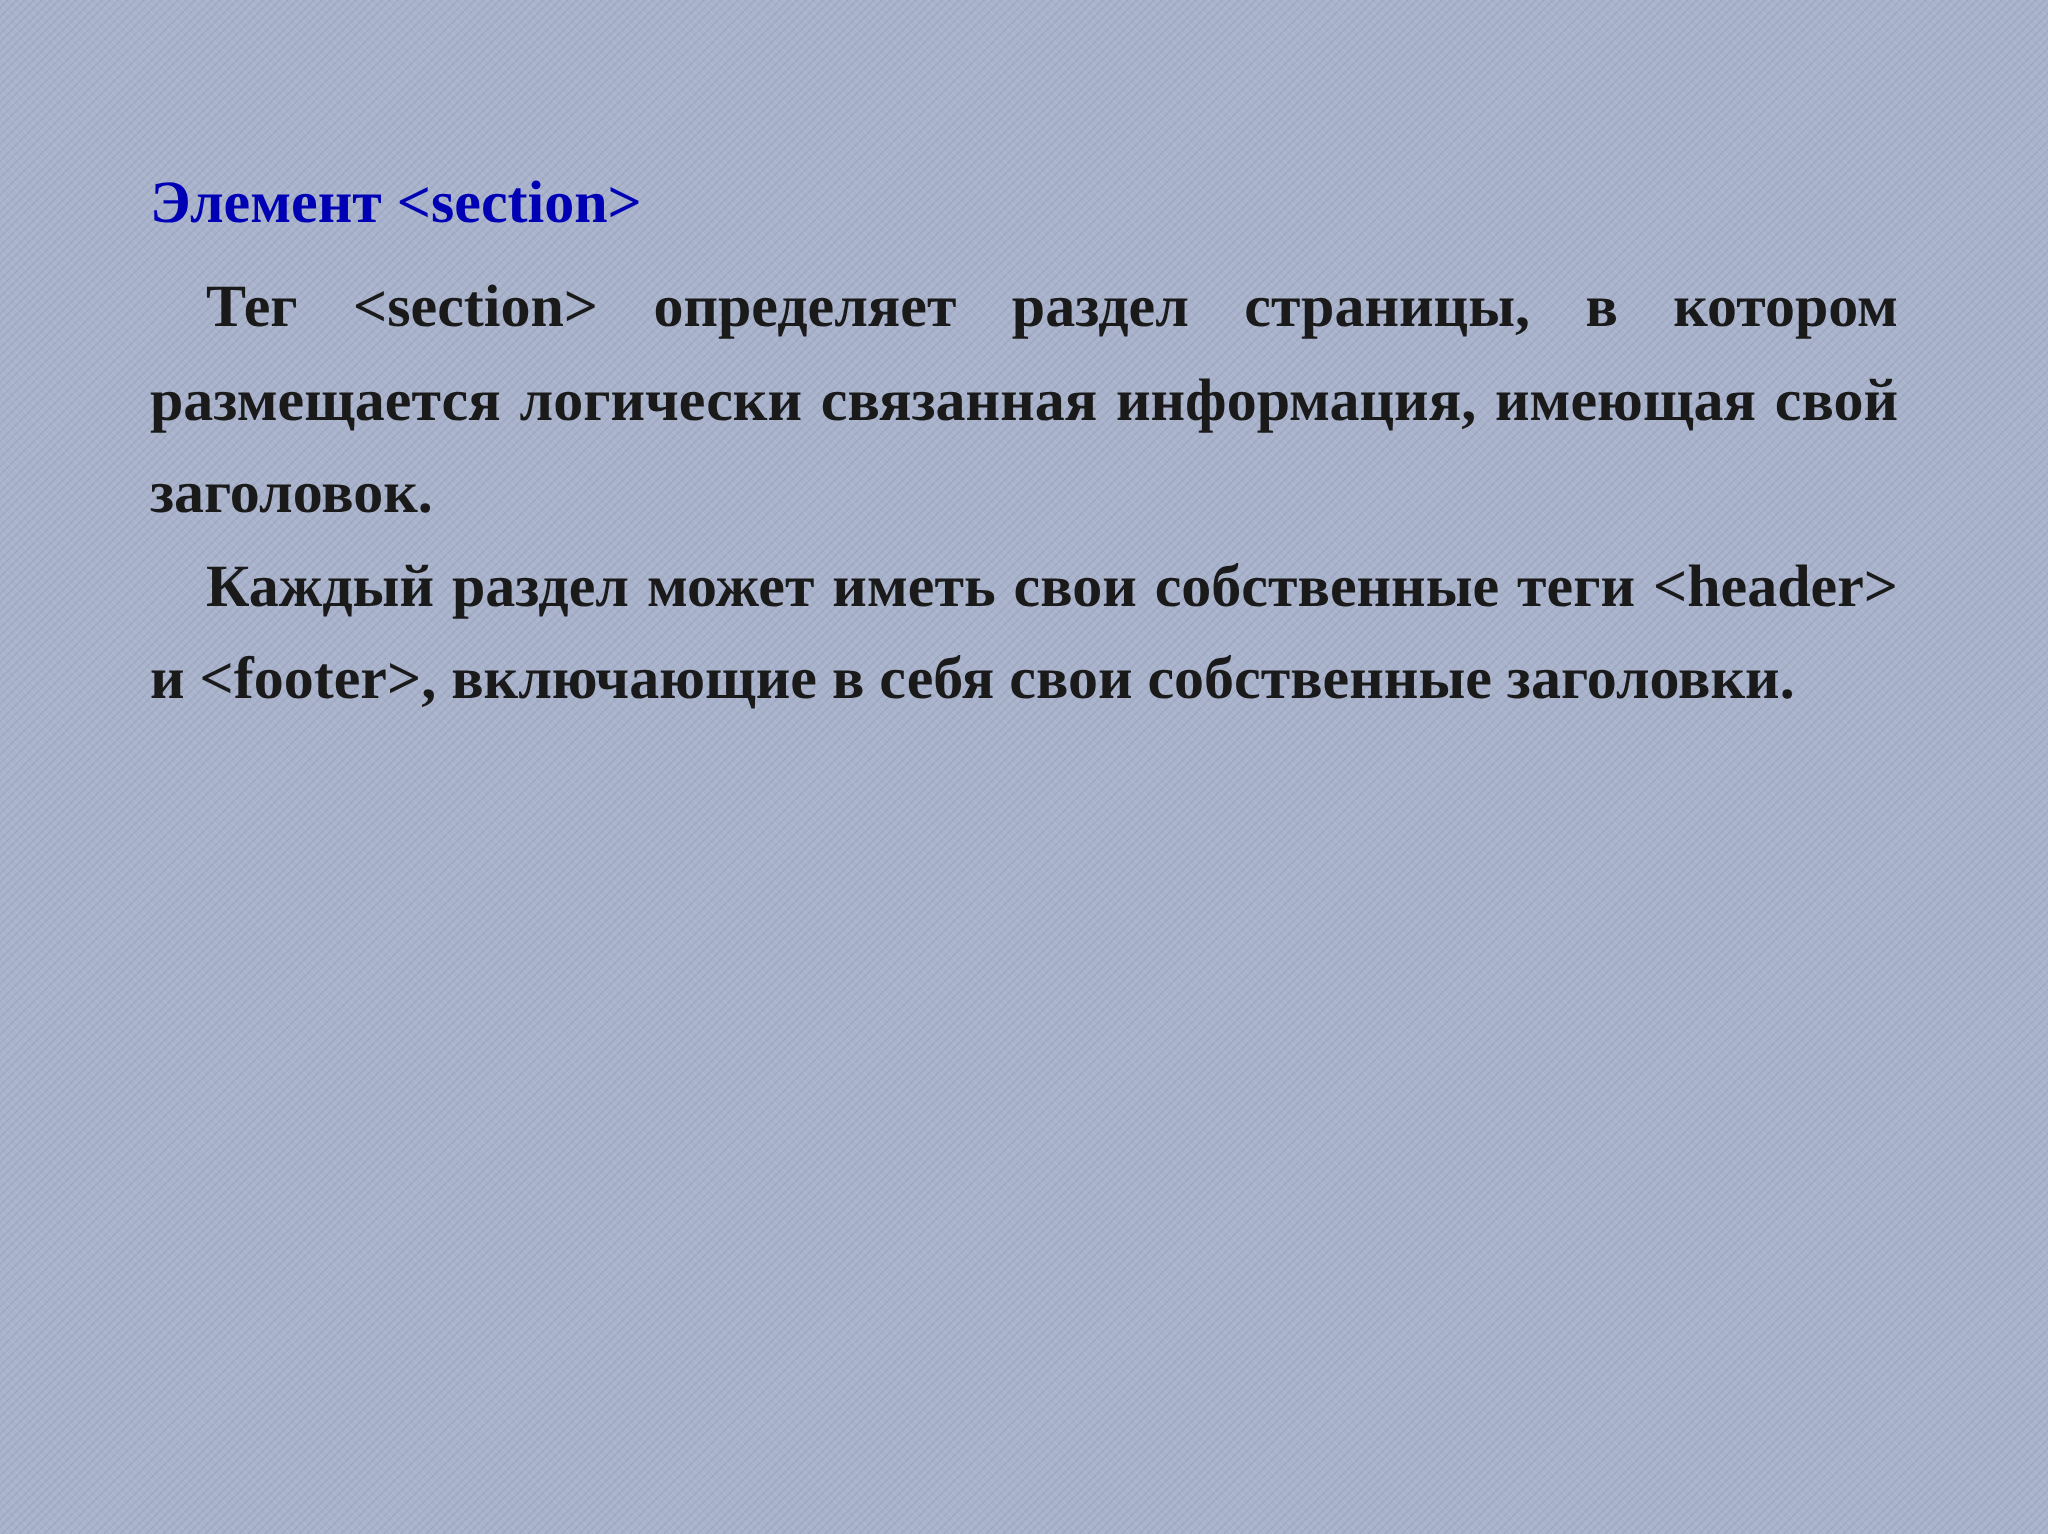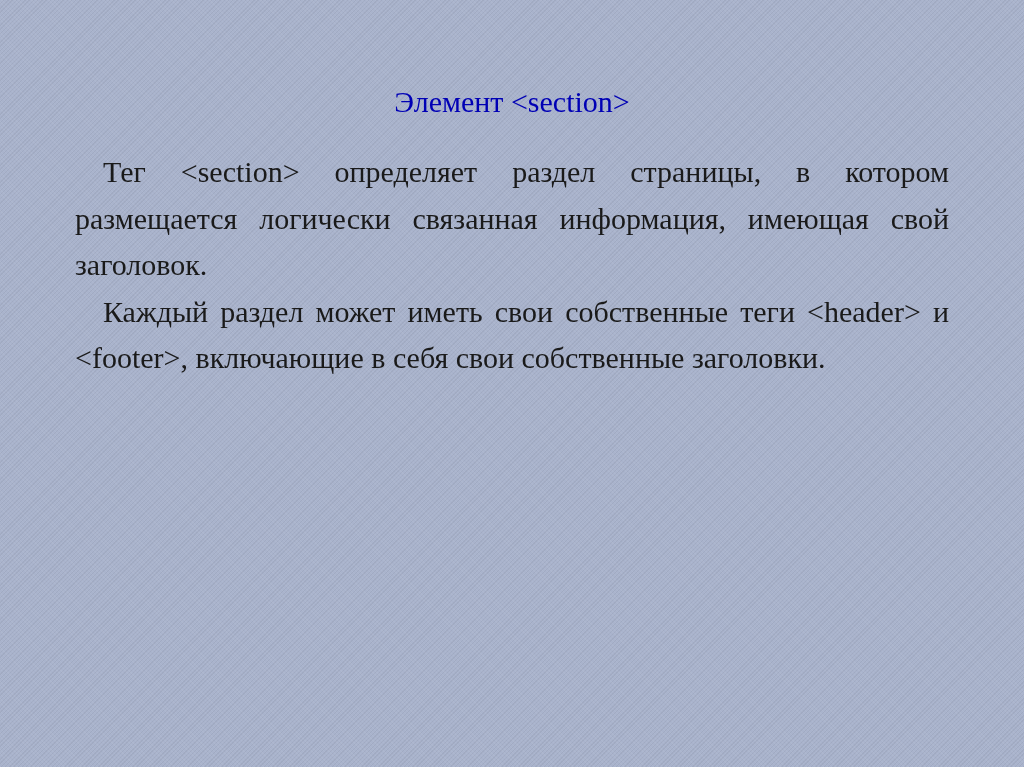--- a/index.html
+++ b/index.html
@@ -1,36 +1,36 @@
 <!DOCTYPE html>
 <html><head>
   <meta charset="utf-8">
   <style>
     * {
       margin: 0;
       padding: 0;
       box-sizing: border-box;
+      font-weight: bold;
     }
     body {
       width: 1024px;
       height: 767px;
       background-color: #a9b3cc;
       background-image: 
         repeating-linear-gradient(45deg, rgba(255,255,255,0.05) 0px, rgba(255,255,255,0.05) 1px, transparent 1px, transparent 3px),
         repeating-linear-gradient(-45deg, rgba(0,0,0,0.05) 0px, rgba(0,0,0,0.05) 1px, transparent 1px, transparent 3px);
       font-family: "Times New Roman", Times, serif;
       padding: 85px 75px 0 75px;
       overflow: hidden;
     }
     .title {
       color: #0000b5;
       font-size: 30px;
-      font-weight: normal;
-      text-align: center;
-      margin-bottom: 30px;
+      font-weight: bold;
+      margin-bottom: 12px;
     }
     .paragraph {
       color: #1a1a1a;
       font-size: 30px;
       text-align: justify;
       line-height: 1.55;
       margin-bottom: 0;
       text-indent: 28px;
     }
   </style>

